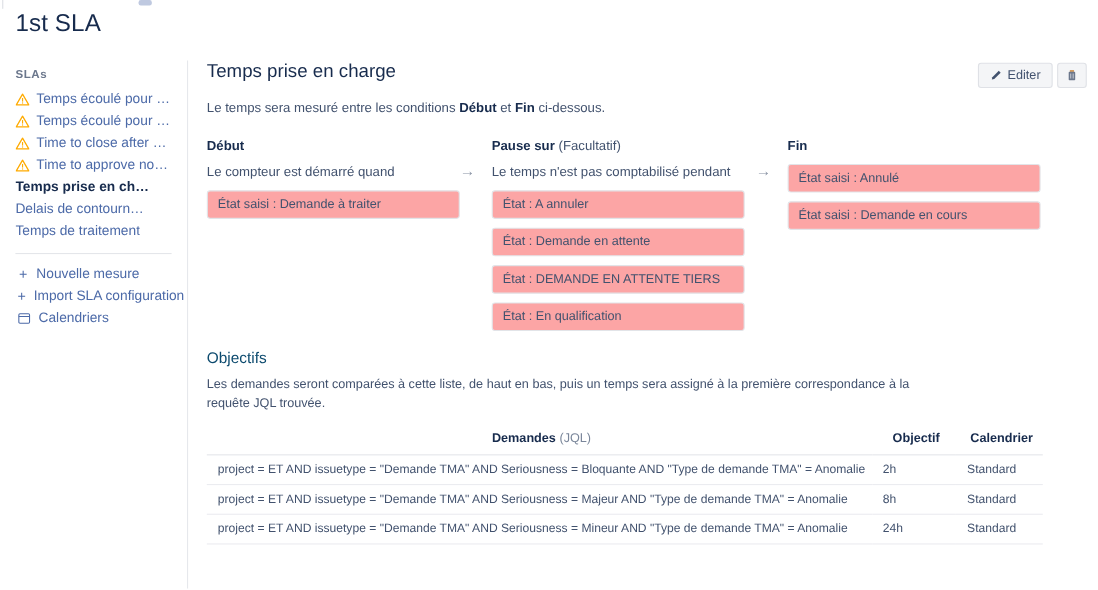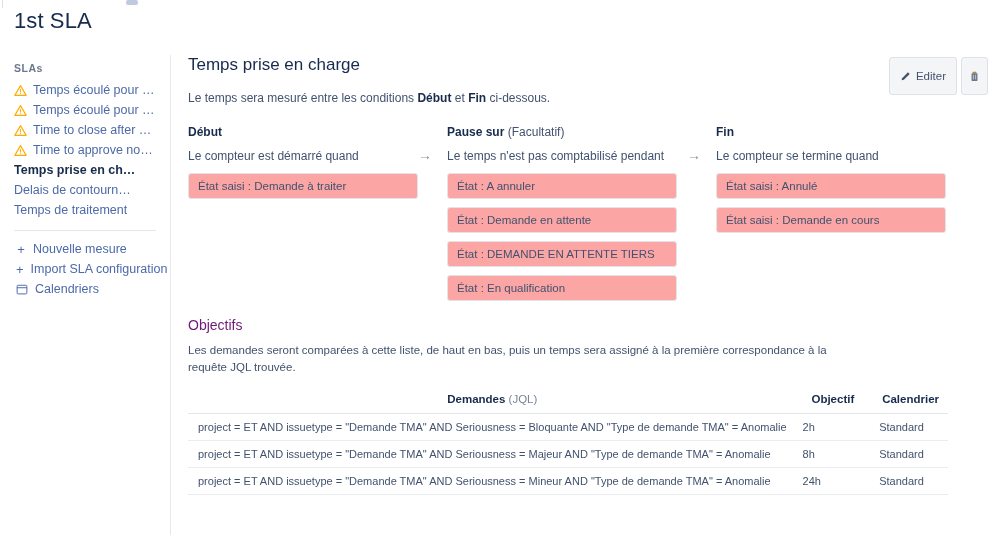--- a/index.html
+++ b/index.html
@@ -56,21 +56,21 @@
 
   
   .main { position:absolute; left:188px; top:55px; width:800px; }
   .main-head { position:relative; height:34px; }
   .main-title { font-size:17px; font-weight:400; color:#172b4d; }
   .btn-group { position:absolute; right:0; top:2px; display:flex; }
   .btn {
     background:#f4f5f7; border:1px solid #dfe1e6; border-radius:3px;
     font-size:11.5px; color:#42526e; padding:4px 10px;
     display:flex; align-items:center; gap:5px; cursor:pointer;
-    font-family:"Liberation Sans", sans-serif; height:38px;
+    font-family:"Liberation Sans", sans-serif; height:23px;
   }
   .btn.icon-only { padding:4px 7px; margin-left:4px; }
   .pencil-icon, .trash-icon { width:11px; height:11px; display:block; }
 
   .sub-desc { font-size:12px; color:#42526e; margin-top:2px; }
   .sub-desc b { font-weight:700; color:#172b4d; }
 
   
   .cols { position:relative; margin-top:20px; }
   .col { position:absolute; top:0; }
@@ -88,21 +88,21 @@
   }
   .arrow {
     position:absolute; top:24px; width:18px; height:12px;
     color:#8993a4; font-size:14px; line-height:12px; text-align:center;
   }
   .arrow-1 { left:228px; }
   .arrow-2 { left:497px; }
 
   
   .objectifs { position:absolute; left:0; top:262px; width:760px; }
-  .obj-title { font-size:14px; font-weight:400; color:#701a75; }
+  .obj-title { font-size:14px; font-weight:400; color:#0c4a6e; }
   .obj-desc { font-size:11.5px; color:#42526e; margin-top:9px; line-height:1.45; max-width:640px; }
 
   .goal-table { position:absolute; left:0; top:332px; width:760px; border-collapse:collapse; }
   .goal-table th {
     text-align:center; font-size:11.5px; font-weight:700; color:#172b4d;
     padding:6px 6px 8px 10px; border-bottom:1px solid #e4e6ea;
   }
   .goal-table th .jql { font-weight:400; color:#7a869a; }
   .goal-table td {
     font-size:11px; color:#42526e;
@@ -235,21 +235,20 @@
         <div class="col-h"><span>Pause sur</span><span class="opt"> (Facultatif)</span></div>
         <div class="col-sub">Le temps n'est pas comptabilisé pendant</div>
         <div class="chip">État : A annuler</div>
         <div class="chip">État : Demande en attente</div>
         <div class="chip">État : DEMANDE EN ATTENTE TIERS</div>
         <div class="chip">État : En qualification</div>
       </div>
 
       <div class="col col-end">
         <div class="col-h">Fin</div>
-        <div class="col-sub">Le compteur se termine quand</div>
         <div class="chip">État saisi : Annulé</div>
         <div class="chip">État saisi : Demande en cours</div>
       </div>
     </div>
 
     <div class="objectifs">
       <div class="obj-title">Objectifs</div>
       <div class="obj-desc">Les demandes seront comparées à cette liste, de haut en bas, puis un temps sera assigné à la première correspondance à la requête JQL trouvée.</div>
     </div>
 

